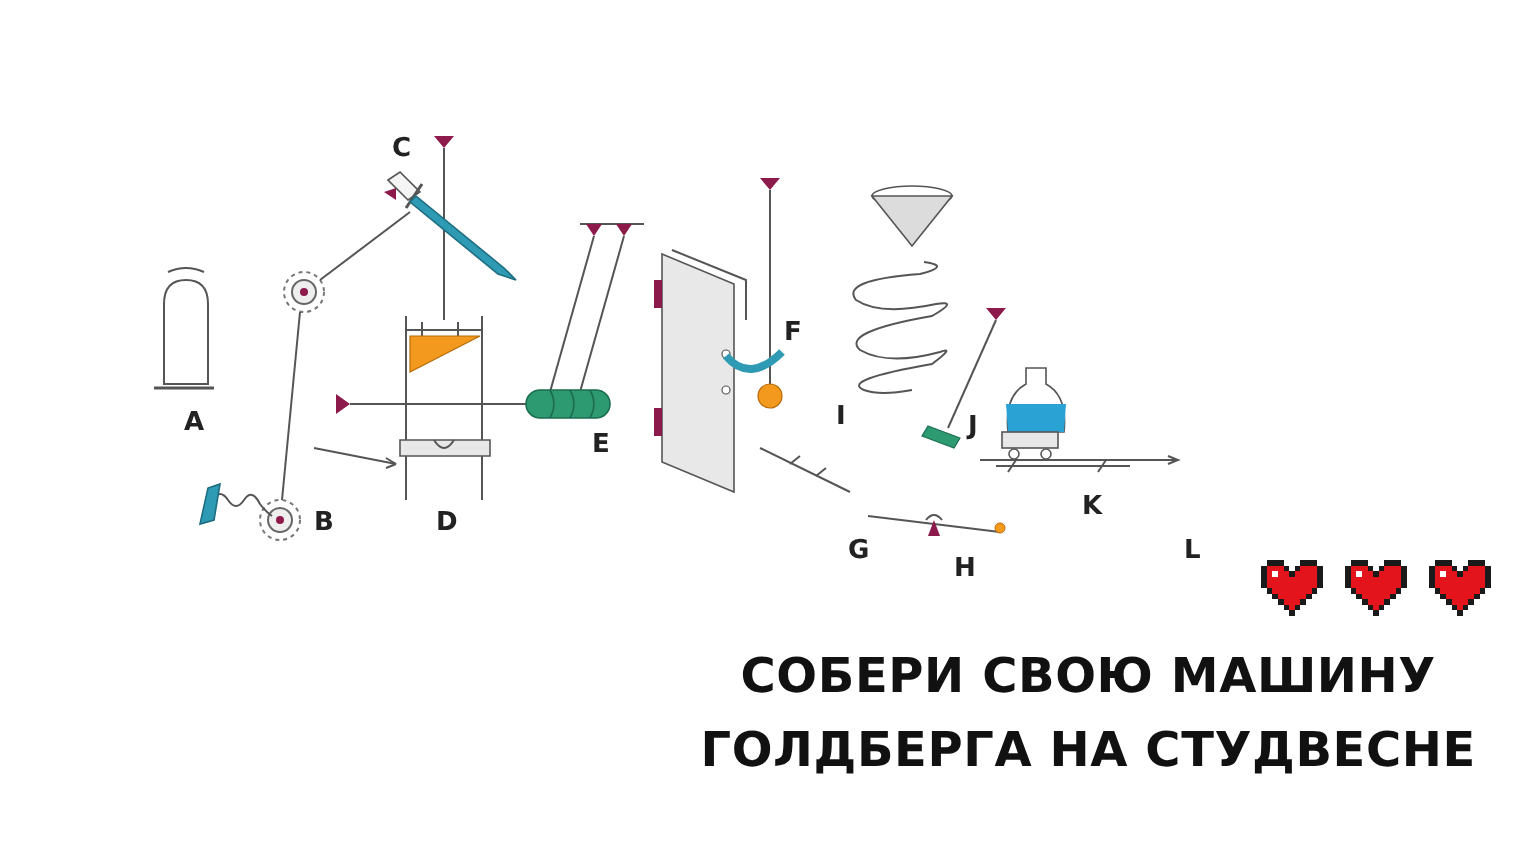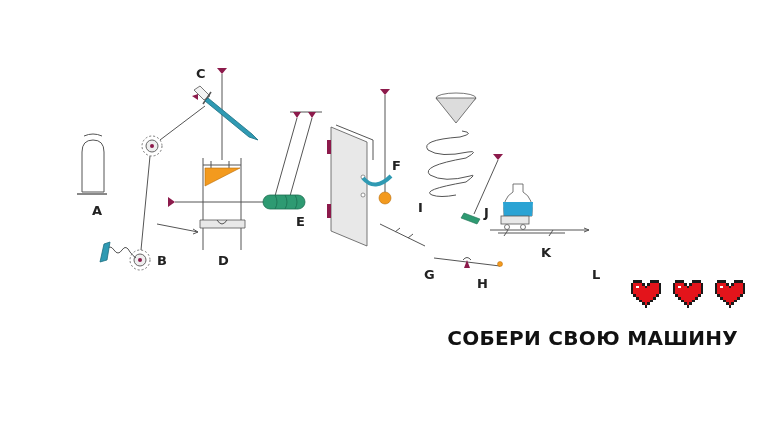--- a/index.html
+++ b/index.html
@@ -2,21 +2,21 @@
 <html><head>
   <meta charset="utf-8">
   <style>
     html, body { margin: 0; padding: 0; background: #ffffff; }
     body { width: 760px; height: 428px; position: relative; overflow: hidden; font-family: "DejaVu Sans", sans-serif; }
     #scene { position: absolute; left: 0; top: 0; width: 760px; height: 428px; }
     .lbl { font-family: "DejaVu Sans", sans-serif; font-weight: bold; font-size: 13px; fill: #222; }
     .ln { stroke: #555; stroke-width: 1; fill: none; }
     .hearts { position: absolute; left: 630px; top: 280px; display: flex; gap: 10px; }
     .heart { width: 32px; height: 28px; }
-    .title { position: absolute; right: 22px; top: 320px; text-align: center; font-family: "DejaVu Sans", sans-serif; font-weight: bold; color: #111; font-size: 20px; line-height: 37px; letter-spacing: 0.3px; }
+    .title { position: absolute; right: 22px; top: 320px; text-align: center; font-family: "DejaVu Sans", sans-serif; font-weight: bold; color: #111; font-size: 24px; line-height: 37px; letter-spacing: 0.3px; }
     .title div { white-space: nowrap; }
   </style>
 </head>
 <body>
 
 <svg id="scene" viewBox="0 0 760 428" xmlns="http://www.w3.org/2000/svg">
 
   <g>
     <path d="M82 192 L82 152 Q82 140 93 140 Q104 140 104 152 L104 192 Z" fill="#fff" stroke="#555" stroke-width="1"></path>
     <path d="M84 136 Q93 132 102 136" class="ln"></path>
@@ -149,13 +149,14 @@
   </svg>
   <svg class="heart" viewBox="0 0 11 10" shape-rendering="crispEdges">
     <path d="M1 0h3v1h1v1h1V1h1V0h3v1h1v4h-1v1h-1v1h-1v1h-1v1h-1v1h-1V9H4V8H3V7H2V6H1V5H0V1h1z" fill="#1a1a1a"></path>
     <path d="M1 1h3v1h1v1h1V2h1V1h3v4h-1v1h-1v1h-1v1H6v1H5V8H4V7H3V6H2V5H1z" fill="#e3141b"></path>
     <rect x="2" y="2" width="1" height="1" fill="#fff"></rect>
   </svg>
 </div>
 
 <div class="title">
   <div>СОБЕРИ СВОЮ МАШИНУ</div>
+  <div>ГОЛДБЕРГА НА СТУДВЕСНЕ</div>
 </div>
 
 </body></html>

